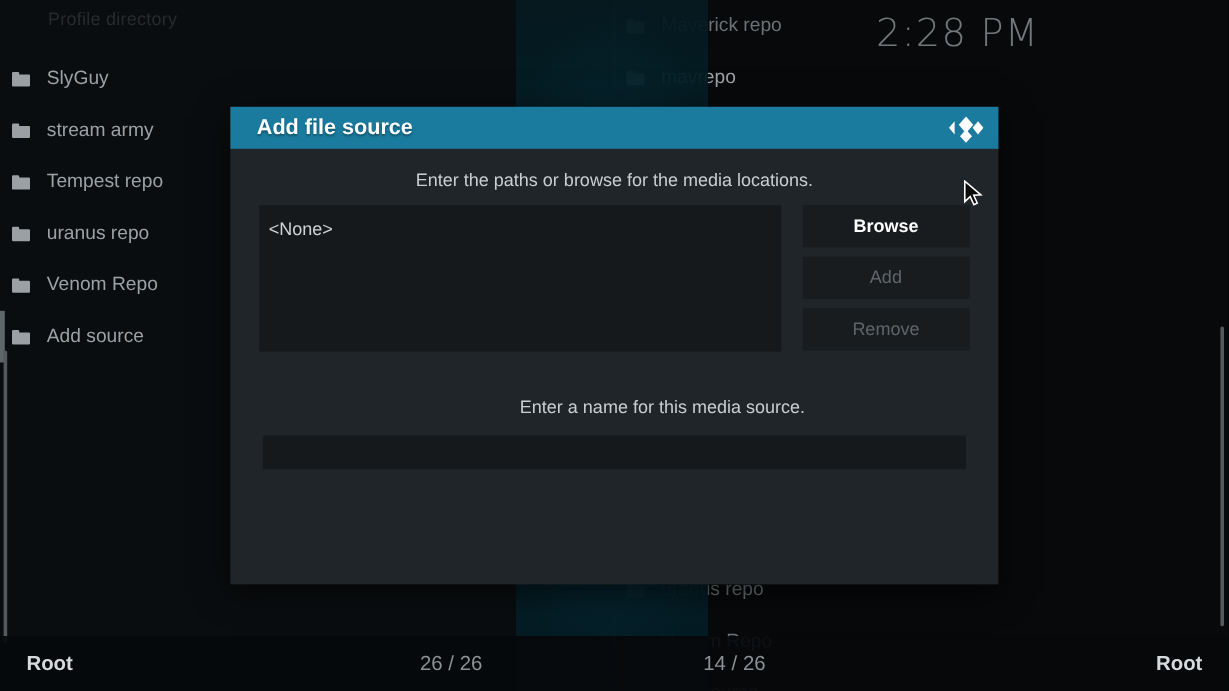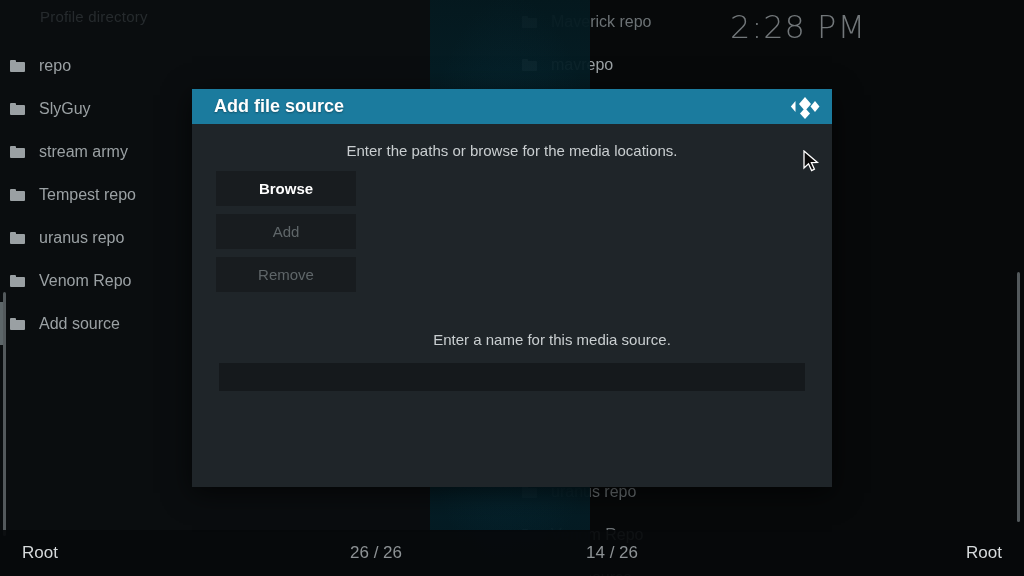--- a/index.html
+++ b/index.html
@@ -69,21 +69,21 @@
   .sb-left  { left:3px;   top:292px; height:244px; }
   .sb-right { left:1017px; top:272px; height:250px; }
 
   
   .statusbar {
     position:absolute; bottom:0; height:46px; width:512px;
     display:flex; align-items:center; background:rgba(6,9,11,.92);
   }
   .statusbar.left { left:0; }
   .statusbar.right { left:512px; }
-  .st-root { font-size:17px; color:#d6dadc; font-weight:400; }
+  .st-root { font-size:17px; color:#d6dadc; font-weight:700; }
   .st-count { font-size:17px; color:#8d9295; }
   .statusbar.left .st-root { margin-left:22px; }
   .statusbar.left .st-count { margin-left:auto; margin-right:110px; }
   .statusbar.right .st-count { margin-left:74px; }
   .statusbar.right .st-root { margin-left:auto; margin-right:22px; }
 
   
   .clock {
     position:absolute; right:22px; top:8px;
     font-size:32px; color:#72777a; font-weight:300; letter-spacing:1px;
@@ -152,24 +152,20 @@
   .cursor { position:absolute; left:803px; top:150px; width:20px; height:24px; }
 </style>
 </head>
 <body>
 
 <div id="screen">
 
   <div class="pane left">
     <div class="pane-title ghost">Profile directory</div>
     <div class="list" id="left-list">
-        <div class="row">
-          <span class="folder"></span>
-          <span class="label">repo</span>
-        </div>
         <div class="row">
           <span class="folder"></span>
           <span class="label">SlyGuy</span>
         </div>
         <div class="row">
           <span class="folder"></span>
           <span class="label">stream army</span>
         </div>
         <div class="row">
           <span class="folder"></span>
@@ -245,20 +241,23 @@
           <polygon points="15,14 20,19.5 15,25 10,19.5" fill="#ffffff"></polygon>
           <polygon points="25,7 29.5,12.5 25,18 20.5,12.5" fill="#ffffff"></polygon>
           <polygon points="5.5,7 5.5,18 0.8,12.5" fill="#ffffff"></polygon>
         </svg>
       </span>
     </div>
 
     <div class="dlg-hint">Enter the paths or browse for the media locations.</div>
 
     <div class="dlg-mid">
+      <div class="path-list">
+        <div class="path-item">&lt;None&gt;</div>
+      </div>
       <div class="btn-col">
         <div class="btn active">Browse</div>
         <div class="btn">Add</div>
         <div class="btn">Remove</div>
       </div>
     </div>
 
     <div class="dlg-hint2">Enter a name for this media source.</div>
     <div class="name-input"></div>
 

